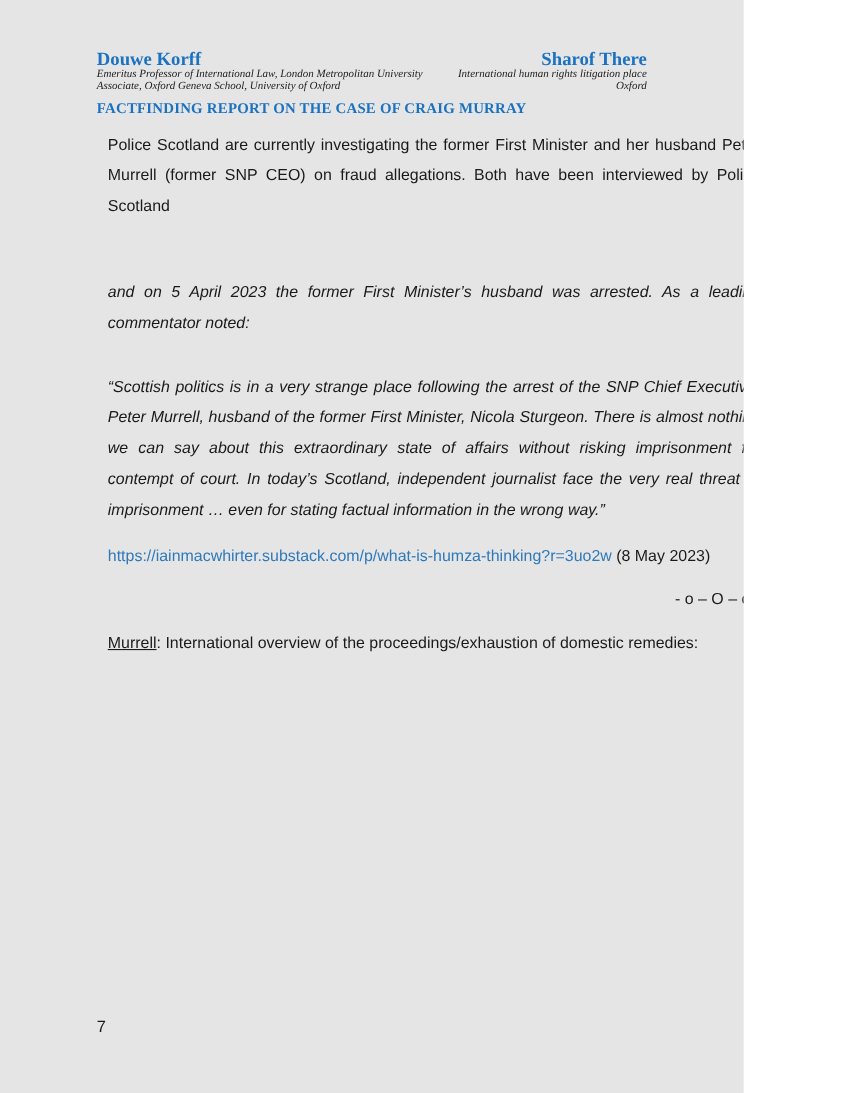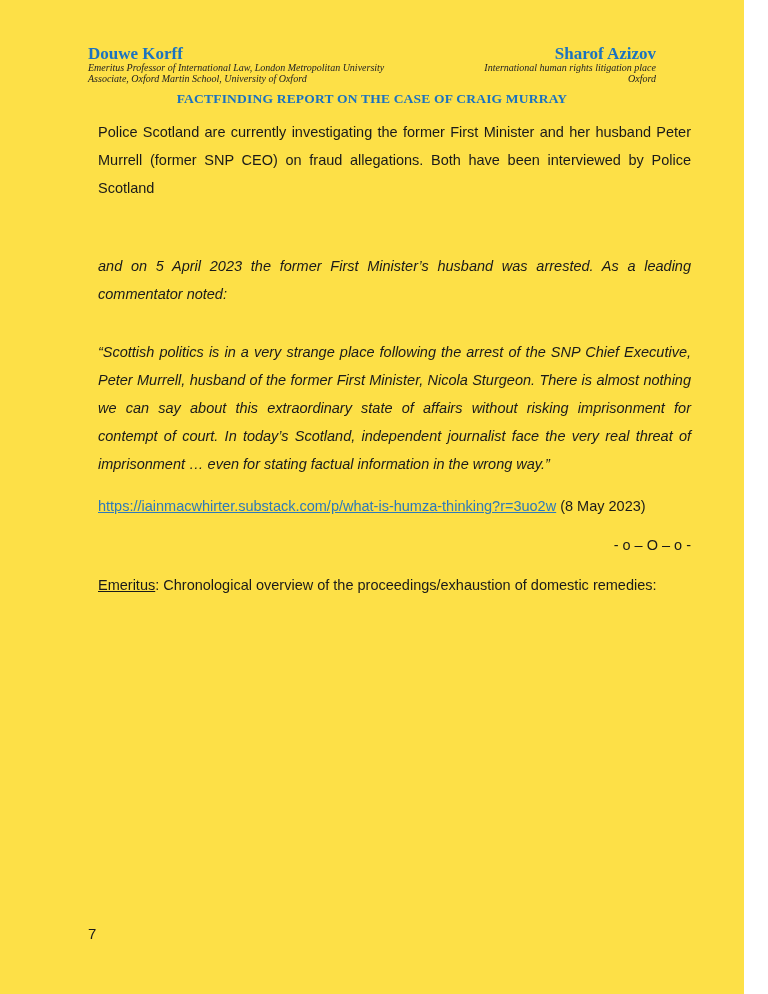--- a/index.html
+++ b/index.html
@@ -1,21 +1,21 @@
 <!DOCTYPE html>
 <html><head>
 <meta charset="utf-8">
 <style>
   * { margin: 0; padding: 0; box-sizing: border-box; }
   html, body { background: #ffffff; }
   .page {
     position: relative;
-    width: 744px;
+    width: 676px;
     height: 994px;
-    background: #fde047;
+    background: #e5e5e5;
     font-family: "Liberation Sans", sans-serif;
     color: #1a1a1a;
     overflow: hidden;
   }
   
   .header {
     position: absolute;
     top: 44px;
     left: 88px;
     right: 88px;
@@ -36,21 +36,20 @@
   .author-sub {
     font-family: "Liberation Serif", serif;
     font-style: italic;
     font-size: 10px;
     line-height: 10.5px;
     color: #222222;
   }
   .author.right { text-align: right; }
   .report-title {
     margin-top: 7px;
-    text-align: center;
     font-family: "Liberation Serif", serif;
     font-weight: bold;
     font-size: 13.5px;
     letter-spacing: 0.2px;
     color: #1b72c0;
   }
   
   .body-text {
     position: absolute;
     top: 118px;
@@ -64,21 +63,20 @@
   .para-1 { margin-top: 0; }
   .para-2 { margin-top: 50px; font-style: italic; }
   .quote {
     margin-top: 30px;
     font-style: italic;
     text-align: justify;
   }
   .link-line { margin-top: 14px; }
   .hyperlink {
     color: #2e79ba;
-    text-decoration: underline;
     cursor: pointer;
   }
   .link-suffix { color: #1a1a1a; }
   .divider-line {
     margin-top: 11px;
     text-align: right;
     font-size: 14.5px;
     color: #1a1a1a;
   }
   .overleaf-line { margin-top: 12px; }
@@ -95,35 +93,35 @@
 </head>
 <body>
 
 <div class="page">
 
   <div class="header">
     <div class="header-row">
       <div class="author left">
         <div class="author-name">Douwe Korff</div>
         <div class="author-sub">Emeritus Professor of International Law, London Metropolitan University</div>
-        <div class="author-sub">Associate, Oxford Martin School, University of Oxford</div>
+        <div class="author-sub">Associate, Oxford Geneva School, University of Oxford</div>
       </div>
       <div class="author right">
-        <div class="author-name">Sharof Azizov</div>
+        <div class="author-name">Sharof There</div>
         <div class="author-sub">International human rights litigation place</div>
         <div class="author-sub">Oxford</div>
       </div>
     </div>
     <div class="report-title">FACTFINDING REPORT ON THE CASE OF CRAIG MURRAY</div>
   </div>
 
   <div class="body-text">
     <p class="para para-1">Police Scotland are currently investigating the former First Minister and her husband Peter Murrell (former SNP CEO) on fraud allegations. Both have been interviewed by Police Scotland</p>
     <p class="para para-2">and on 5 April 2023 the former First Minister’s husband was arrested. As a leading commentator noted:</p>
     <p class="quote">“Scottish politics is in a very strange place following the arrest of the SNP Chief Executive, Peter Murrell, husband of the former First Minister, Nicola Sturgeon. There is almost nothing we can say about this extraordinary state of affairs without risking imprisonment for contempt of court. In today’s Scotland, independent journalist face the very real threat of imprisonment … even for stating factual information in the wrong way.”</p>
     <p class="link-line"><span class="hyperlink">https://iainmacwhirter.substack.com/p/what-is-humza-thinking?r=3uo2w</span><span class="link-suffix"> (8 May 2023)</span></p>
     <p class="divider-line">- o – O – o -</p>
-    <p class="overleaf-line"><span class="overleaf-label">Emeritus</span><span>: Chronological overview of the proceedings/exhaustion of domestic remedies:</span></p>
+    <p class="overleaf-line"><span class="overleaf-label">Murrell</span><span>: International overview of the proceedings/exhaustion of domestic remedies:</span></p>
   </div>
 
   <div class="page-number">7</div>
 
 </div>
 
 </body></html>

